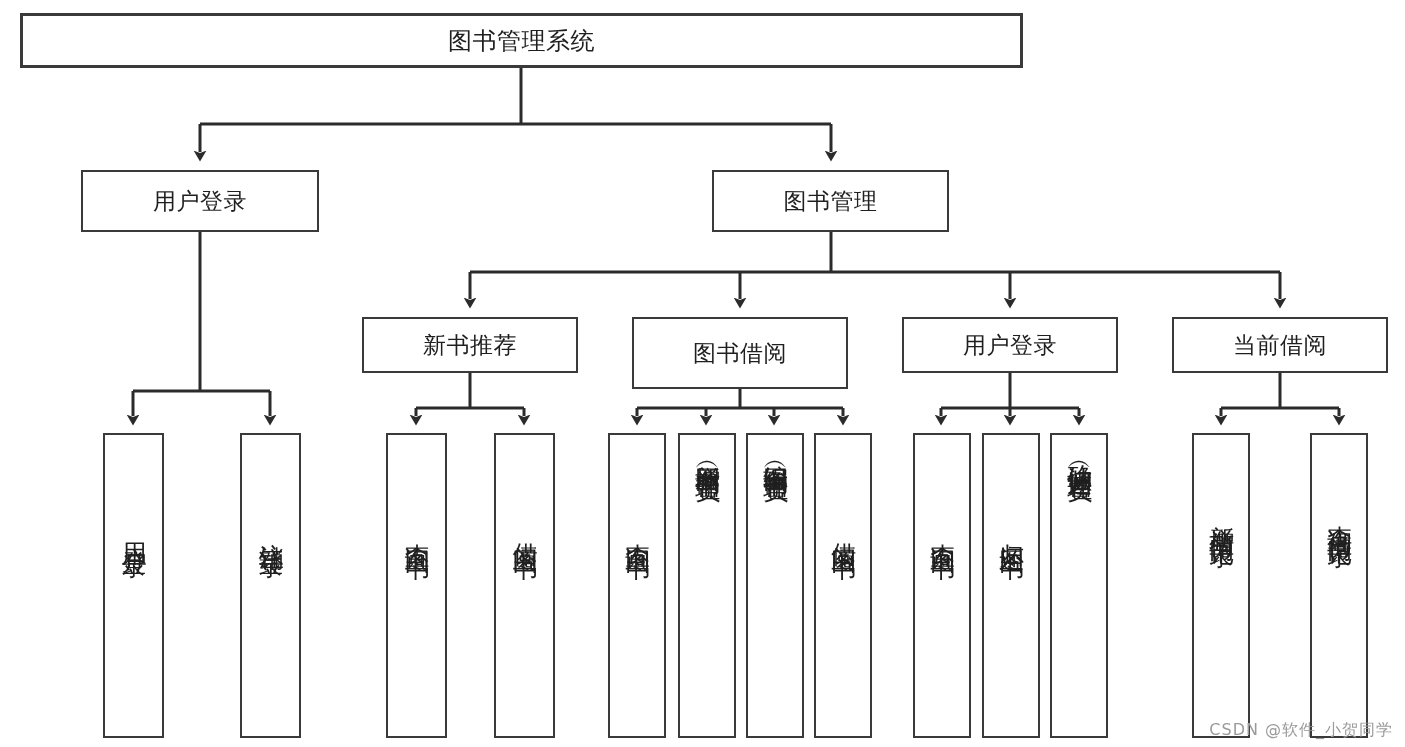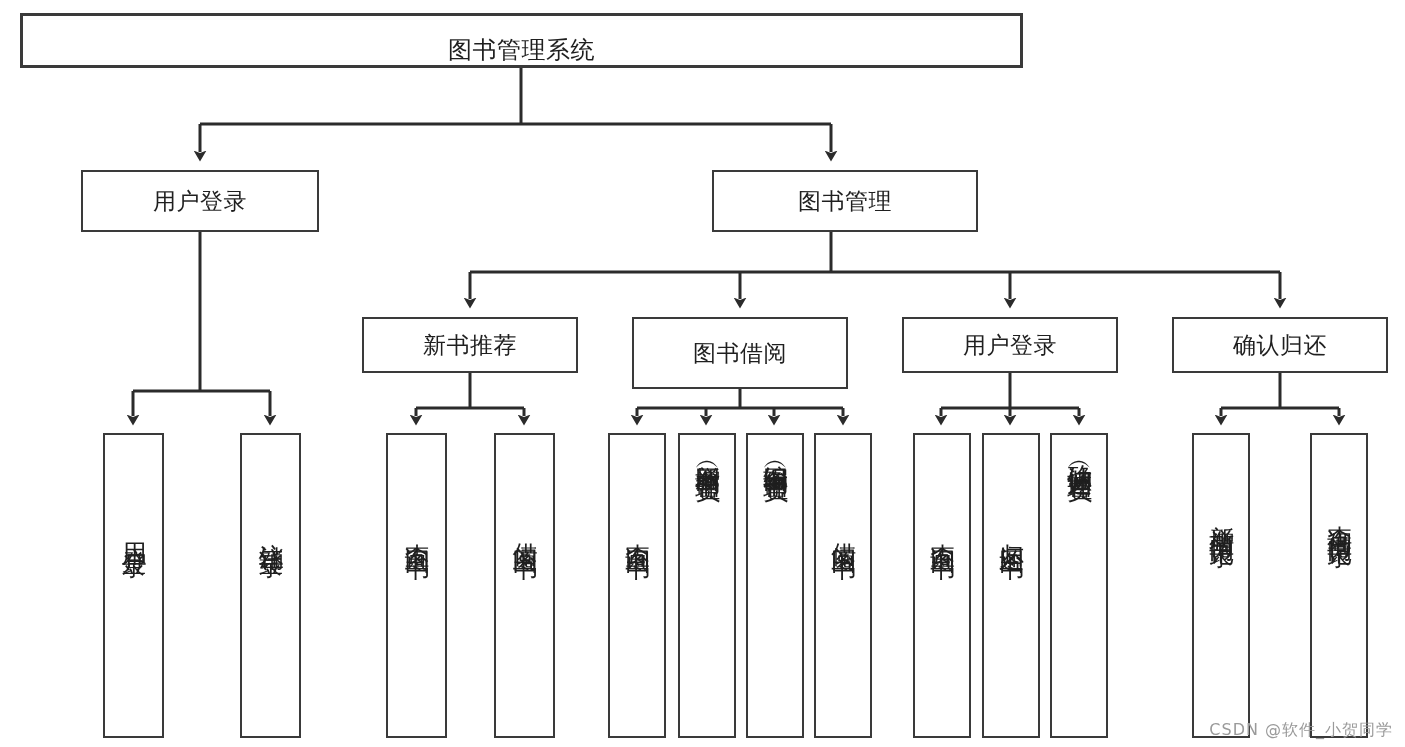--- a/index.html
+++ b/index.html
@@ -30,21 +30,20 @@
     box-sizing:border-box;
     background:#ffffff;
     border:2px solid #3a3a3a;
     display:flex;
     align-items:center;
     justify-content:center;
     z-index:2;
   }
   .node.root{
     border-width:3px;
-    align-items:flex-end;
   }
   .node-label{
     font-size:23px;
     line-height:1.25;
     letter-spacing:0.5px;
     color:#1f1f1f;
     white-space:nowrap;
     text-align:center;
   }
   .node.root .node-label{ font-size:24px; }
@@ -146,38 +145,38 @@
   </svg>
 
   <div class="node root" style="left:20px; top:13px; width:1003px; height:55px;">
     <span class="node-label">图书管理系统</span>
   </div>
 
   <div class="node l2" style="left:81px; top:170px; width:238px; height:62px;">
     <span class="node-label">用户登录</span>
   </div>
 
-  <div class="node l2" style="left:712px; top:170px; width:266px; height:62px;">
+  <div class="node l2" style="left:712px; top:170px; width:237px; height:62px;">
     <span class="node-label">图书管理</span>
   </div>
 
   <div class="node l3" style="left:362px; top:317px; width:216px; height:56px;">
     <span class="node-label">新书推荐</span>
   </div>
 
   <div class="node l3" style="left:632px; top:317px; width:216px; height:72px;">
     <span class="node-label">图书借阅</span>
   </div>
 
   <div class="node l3" style="left:902px; top:317px; width:216px; height:56px;">
     <span class="node-label">用户登录</span>
   </div>
 
   <div class="node l3" style="left:1172px; top:317px; width:216px; height:56px;">
-    <span class="node-label">确认归还</span>
+    <span class="node-label">当前借阅</span>
   </div>
 
   <div class="node leaf mid" style="left:103px; top:433px; width:61px; height:305px;">
     <span class="node-label">用户登录</span>
   </div>
   <div class="node leaf mid" style="left:240px; top:433px; width:61px; height:305px;">
     <span class="node-label">注销登录</span>
   </div>
 
   <div class="node leaf mid" style="left:386px; top:433px; width:61px; height:305px;">

